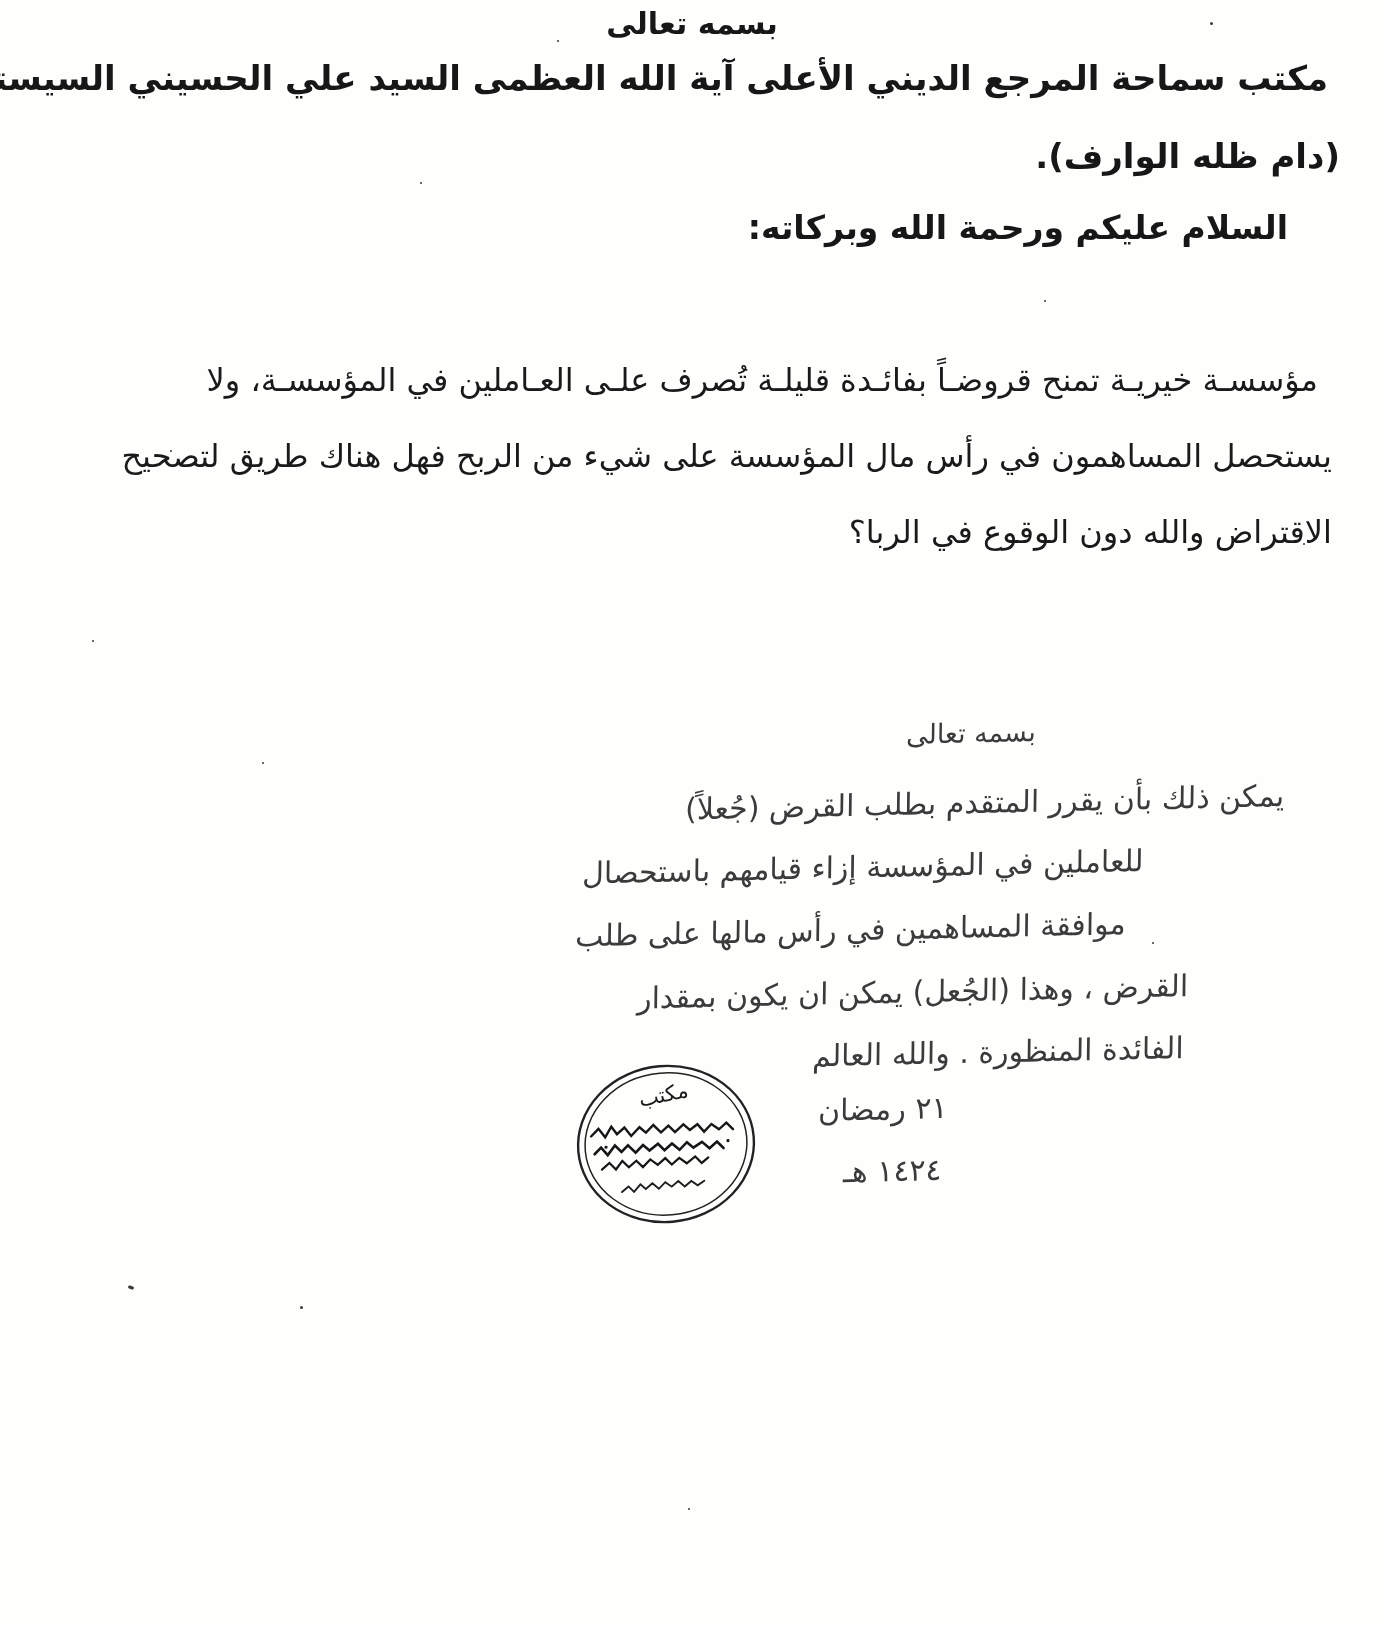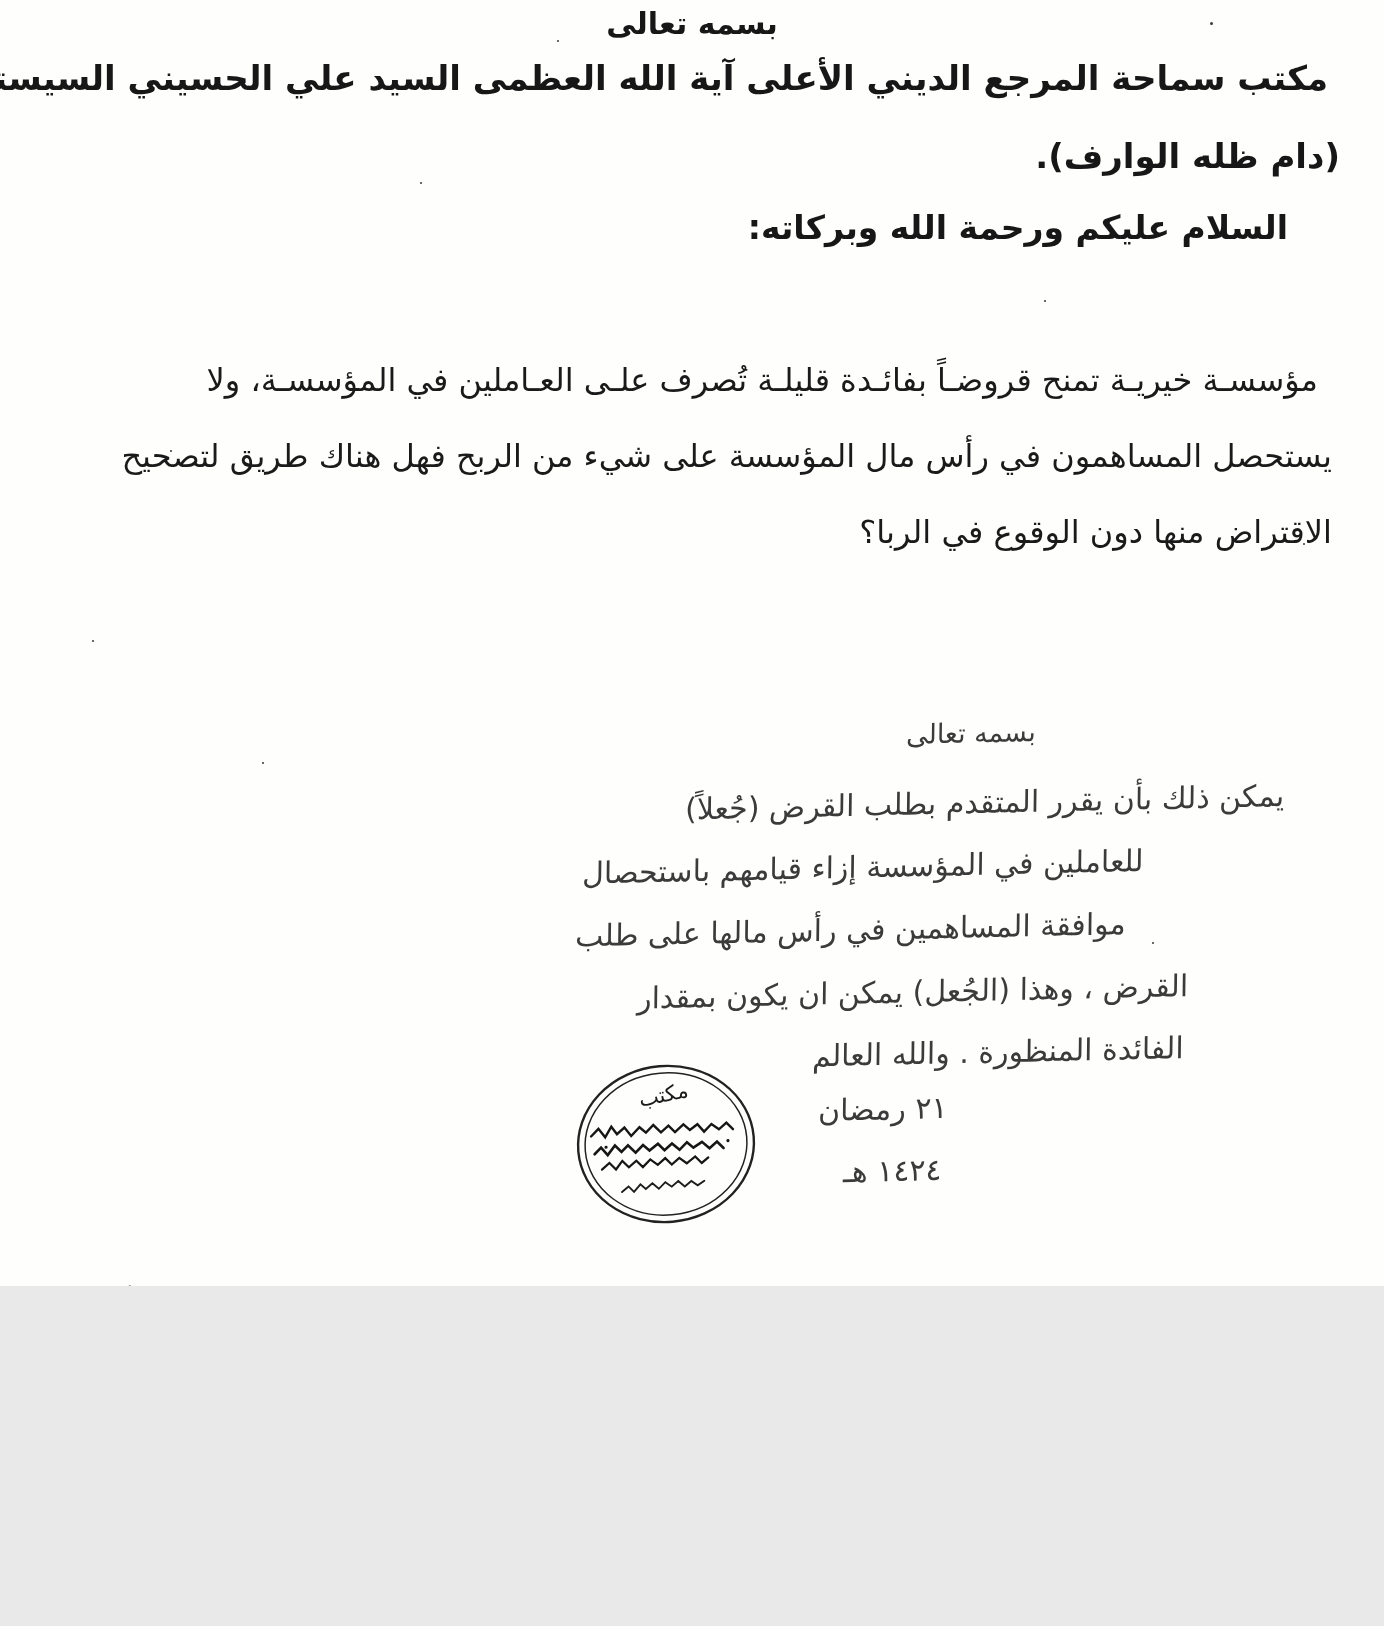--- a/index.html
+++ b/index.html
@@ -3,21 +3,21 @@
 <meta charset="utf-8">
 <style>
   html,body{margin:0;padding:0;}
   body{
     width:1384px;height:1626px;
     background:#e9e9e9;
     font-family:"DejaVu Sans", sans-serif;
   }
   .page{
     position:relative;
-    width:1384px;height:1286px;
+    width:1384px;height:1626px;
     background:#fefefd;
     overflow:hidden;
     color:#1c1c1c;
     direction:rtl;
   }
   .abs{position:absolute;white-space:nowrap;}
   
   .printed{font-weight:bold;color:#171717;}
   .basmala{
     top:6px;left:50%;transform:translateX(-50%);
@@ -84,21 +84,21 @@
 <div class="page">
 
   <div class="abs printed basmala">بسمه تعالى</div>
   <div class="abs printed header-line">مكتب سماحة المرجع الديني الأعلى آية الله العظمى السيد علي الحسيني السيستاني</div>
   <div class="abs printed greeting">السلام عليكم ورحمة الله وبركاته:</div>
   <div class="abs printed honorific">(دام ظله الوارف).</div>
 
   <div class="abs question">
     <div class="q-line q1">مؤسسـة خيريـة تمنح قروضـاً بفائـدة قليلـة تُصرف علـى العـاملين في المؤسسـة، ولا</div>
     <div class="q-line q2">يستحصل المساهمون في رأس مال المؤسسة على شيء من الربح فهل هناك طريق لتصحيح</div>
-    <div class="q-line q3">الاقتراض منها دون الوقوع في الربا؟</div>
+    <div class="q-line q3">الاقتراض والله دون الوقوع في الربا؟</div>
   </div>
 
   <div class="abs hand ans-basmala">بسمه تعالى</div>
   <div class="abs hand ans-l1">يمكن ذلك بأن يقرر المتقدم بطلب القرض (جُعلاً)</div>
   <div class="abs hand ans-l2">للعاملين في المؤسسة إزاء قيامهم باستحصال</div>
   <div class="abs hand ans-l3">موافقة المساهمين في رأس مالها على طلب</div>
   <div class="abs hand ans-l4">القرض ، وهذا (الجُعل) يمكن ان يكون بمقدار</div>
   <div class="abs hand ans-l5">الفائدة المنظورة . والله العالم</div>
   <div class="abs hand ans-date1">٢١ رمضان</div>
   <div class="abs hand ans-date2">١٤٢٤ هـ</div>

